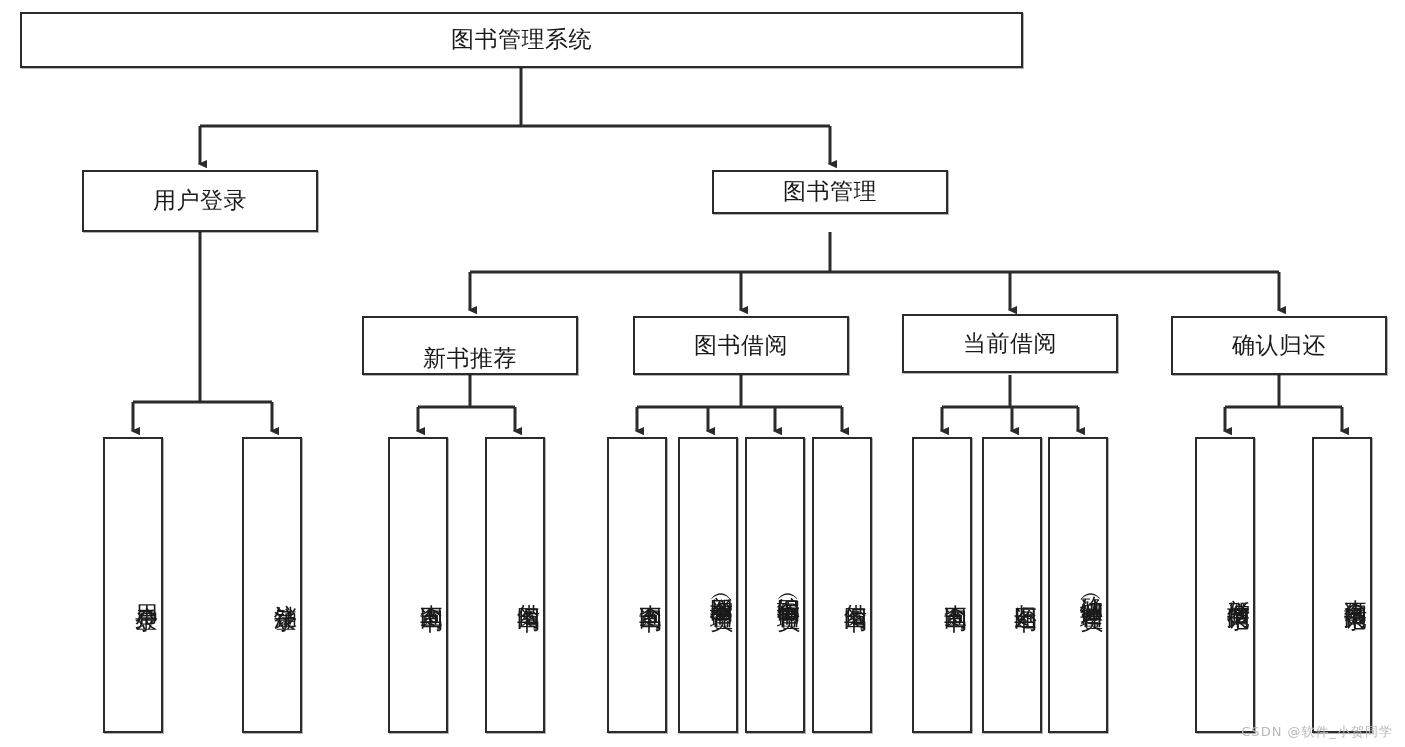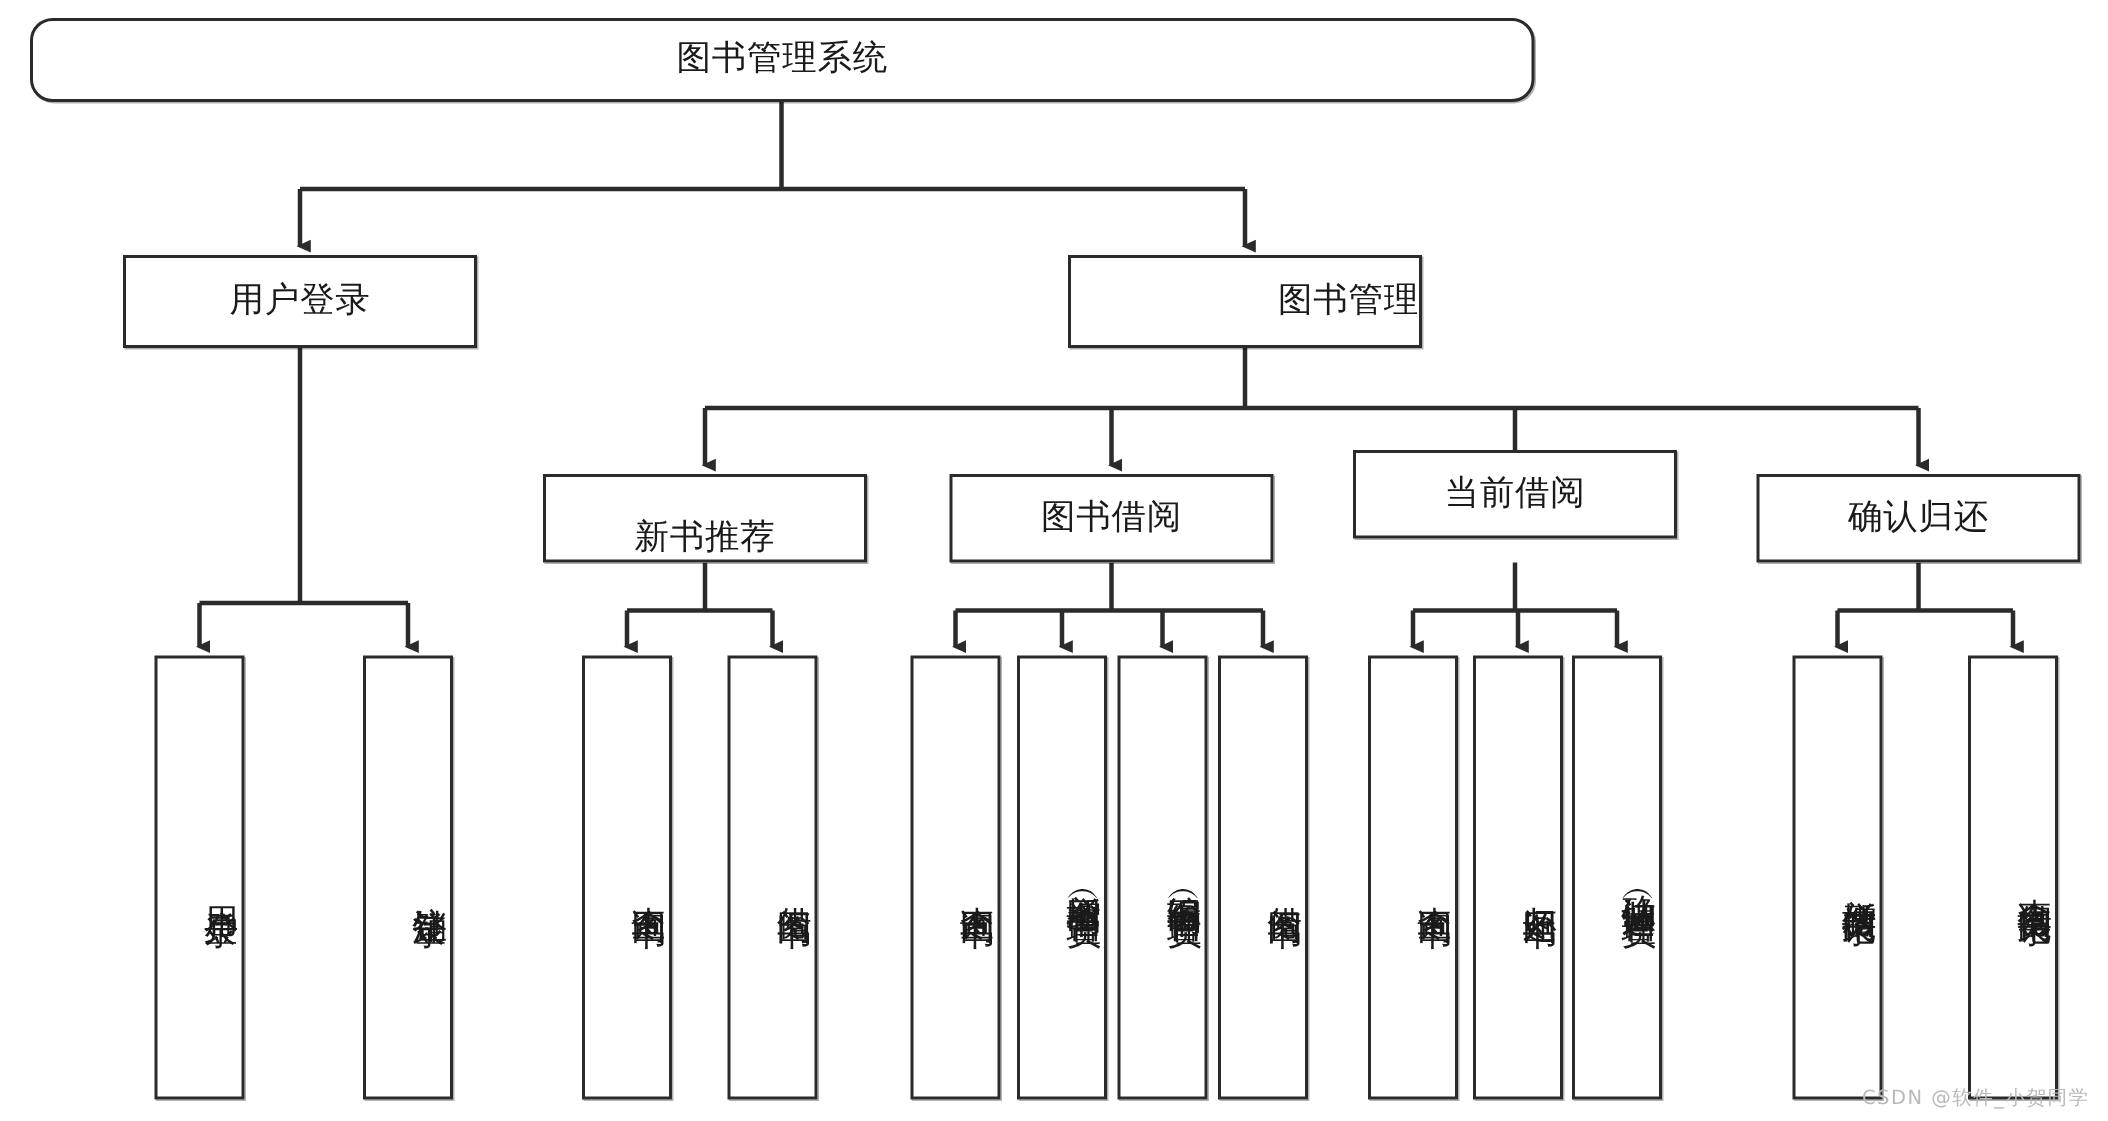--- a/index.html
+++ b/index.html
@@ -117,38 +117,38 @@
       <path d="M1012,407 L1012,431" marker-end="url(#arrow)"></path>
       <path d="M1078,407 L1078,431" marker-end="url(#arrow)"></path>
 
       <path d="M1279,375 L1279,407"></path>
       <path d="M1225,407 L1342,407"></path>
       <path d="M1225,407 L1225,431" marker-end="url(#arrow)"></path>
       <path d="M1342,407 L1342,431" marker-end="url(#arrow)"></path>
     </g>
   </svg>
 
-  <div class="node horizontal" style="left:20px; top:12px; width:1003px; height:56px;border-radius:15px;">
+  <div class="node horizontal" style="left:20px; top:12px; width:1003px; height:56px;">
     <span class="node-label">图书管理系统</span>
   </div>
 
   <div class="node horizontal" style="left:82px; top:170px; width:236px; height:62px;">
     <span class="node-label">用户登录</span>
   </div>
-  <div class="node horizontal" style="left:712px; top:170px; width:236px; height:62px;justify-content:flex-end;">
+  <div class="node horizontal" style="left:712px; top:170px; width:236px; height:44px;">
     <span class="node-label">图书管理</span>
   </div>
 
   <div class="node horizontal" style="left:362px; top:316px; width:216px; height:59px;align-items:flex-end;">
     <span class="node-label">新书推荐</span>
   </div>
   <div class="node horizontal" style="left:633px; top:316px; width:216px; height:59px;">
     <span class="node-label">图书借阅</span>
   </div>
-  <div class="node horizontal" style="left:902px; top:300px; width:216px; height:59px;">
+  <div class="node horizontal" style="left:902px; top:314px; width:216px; height:59px;">
     <span class="node-label">当前借阅</span>
   </div>
   <div class="node horizontal" style="left:1171px; top:316px; width:216px; height:59px;">
     <span class="node-label">确认归还</span>
   </div>
 
   <div class="node vertical" style="left:103px; top:437px; width:60px; height:296px;">
     <span class="node-label">用户登录</span>
   </div>
   <div class="node vertical" style="left:242px; top:437px; width:60px; height:296px;">

